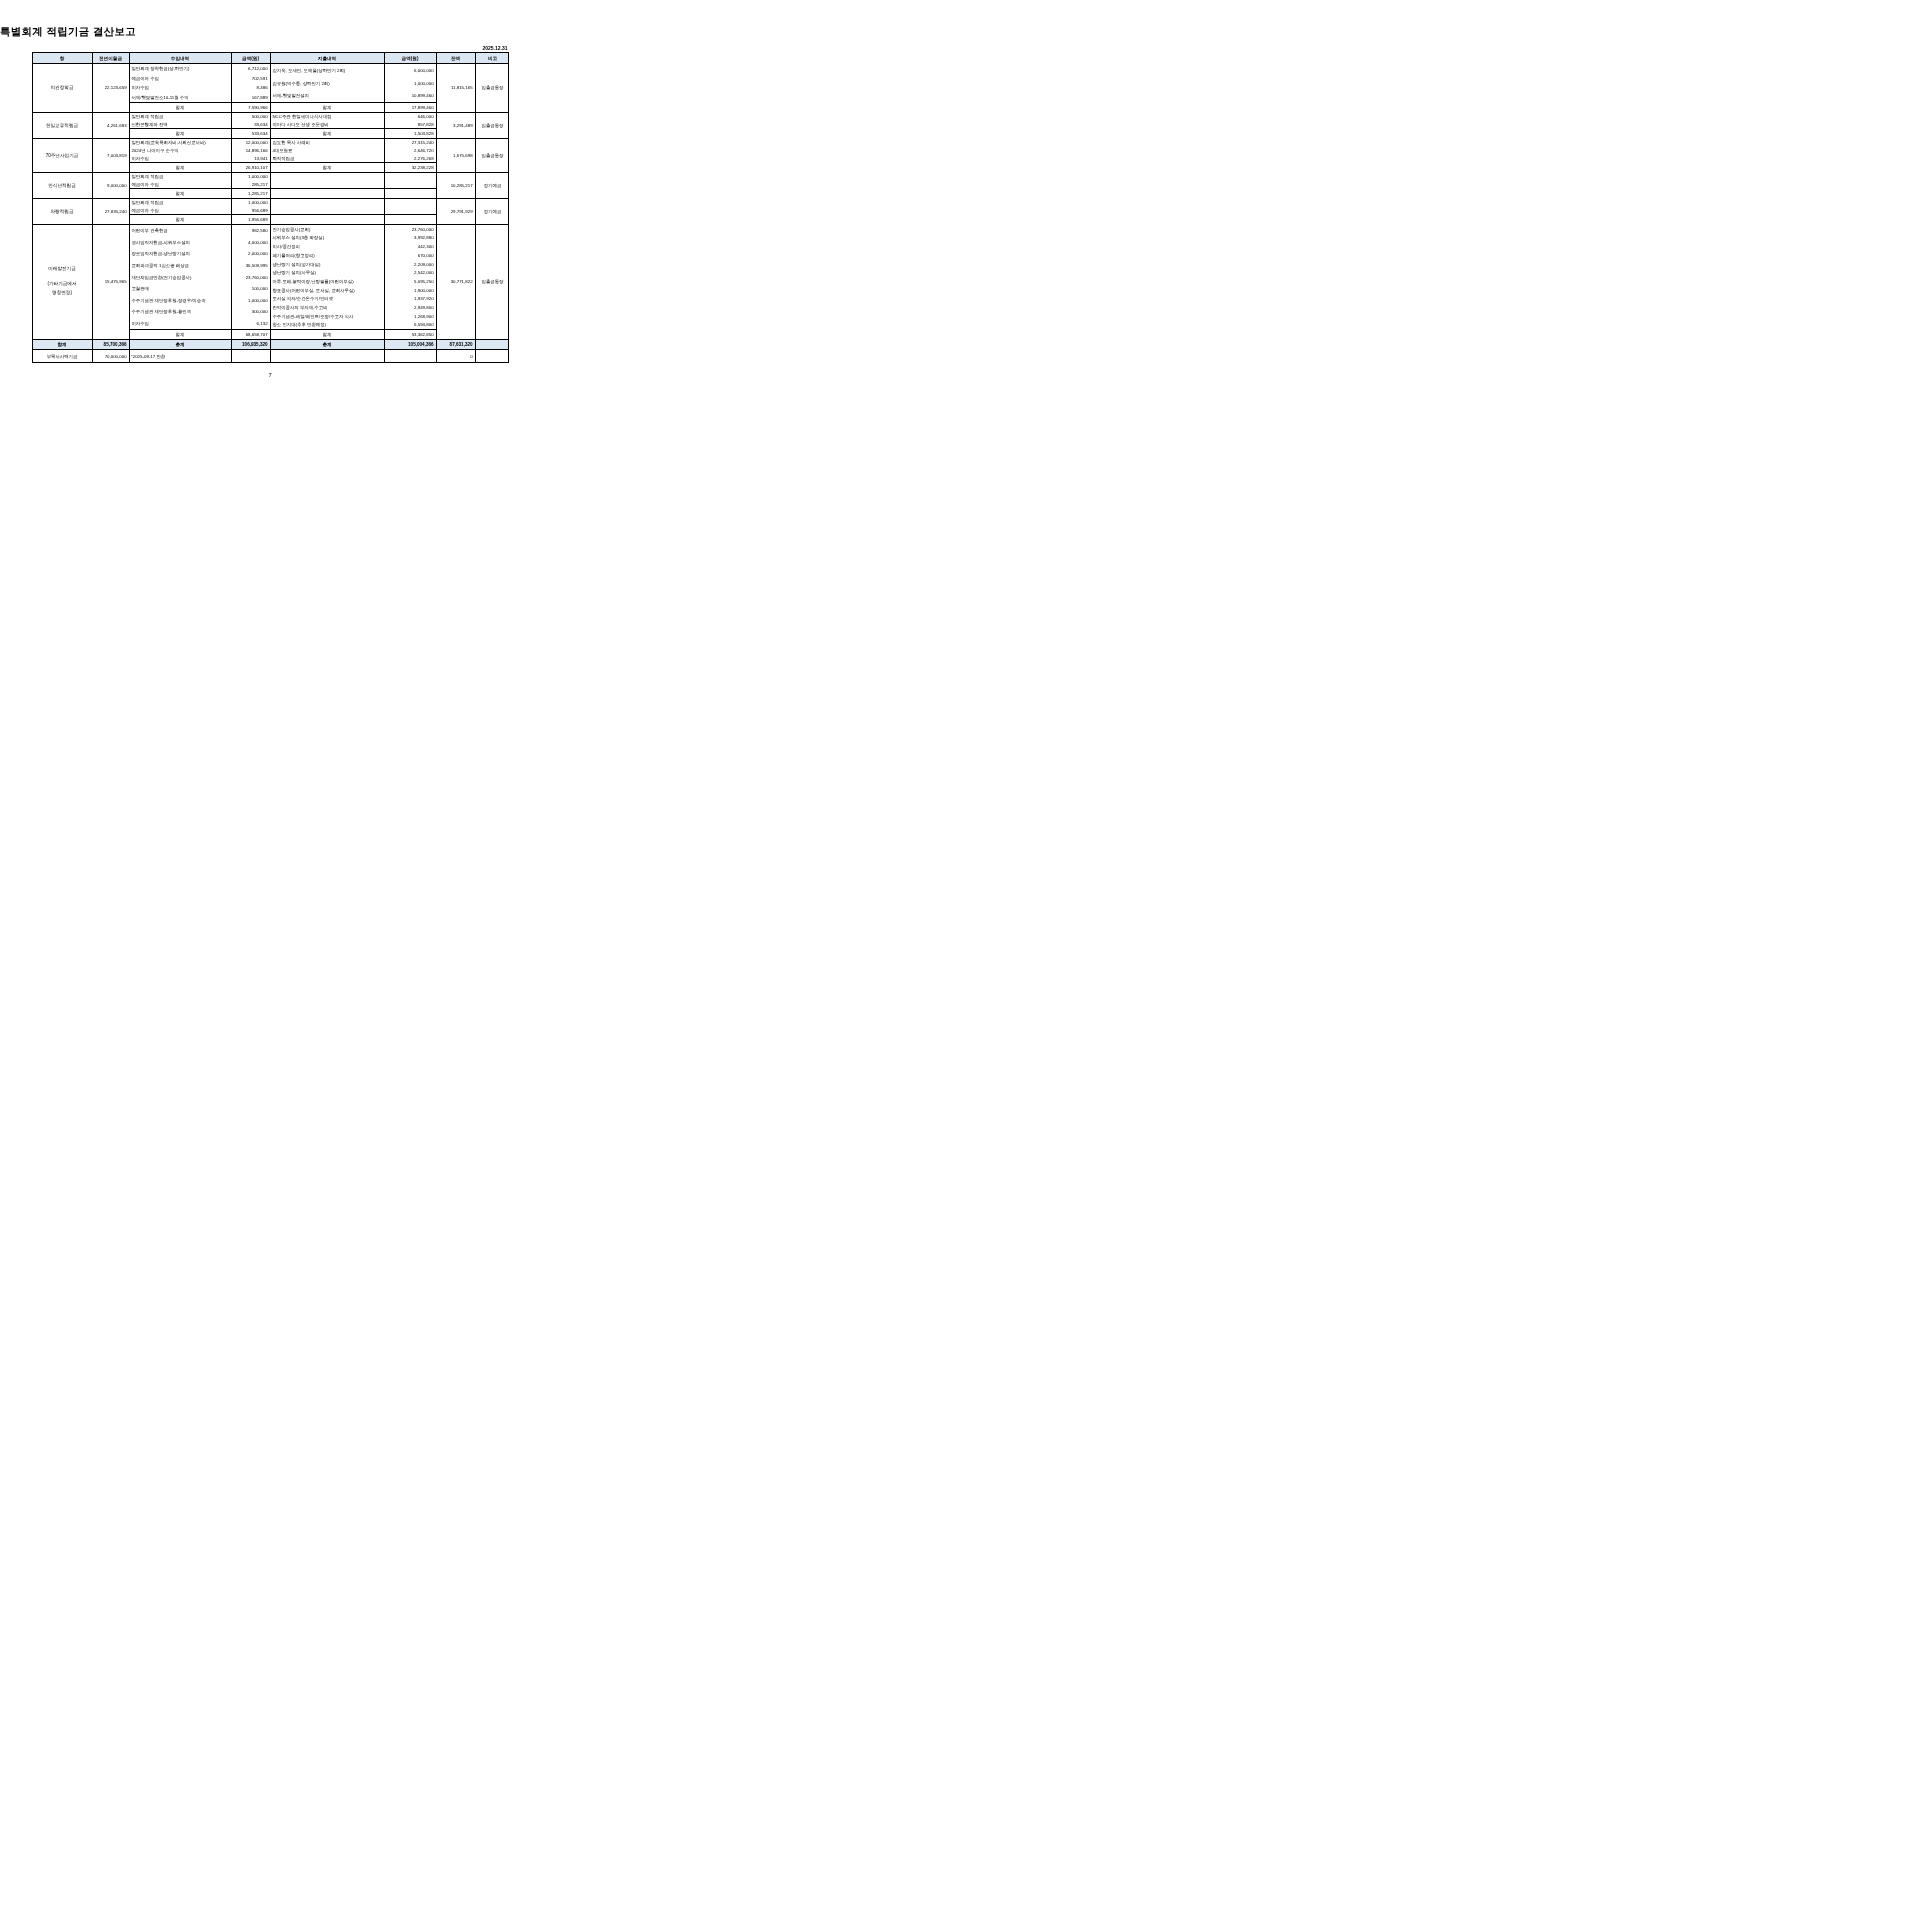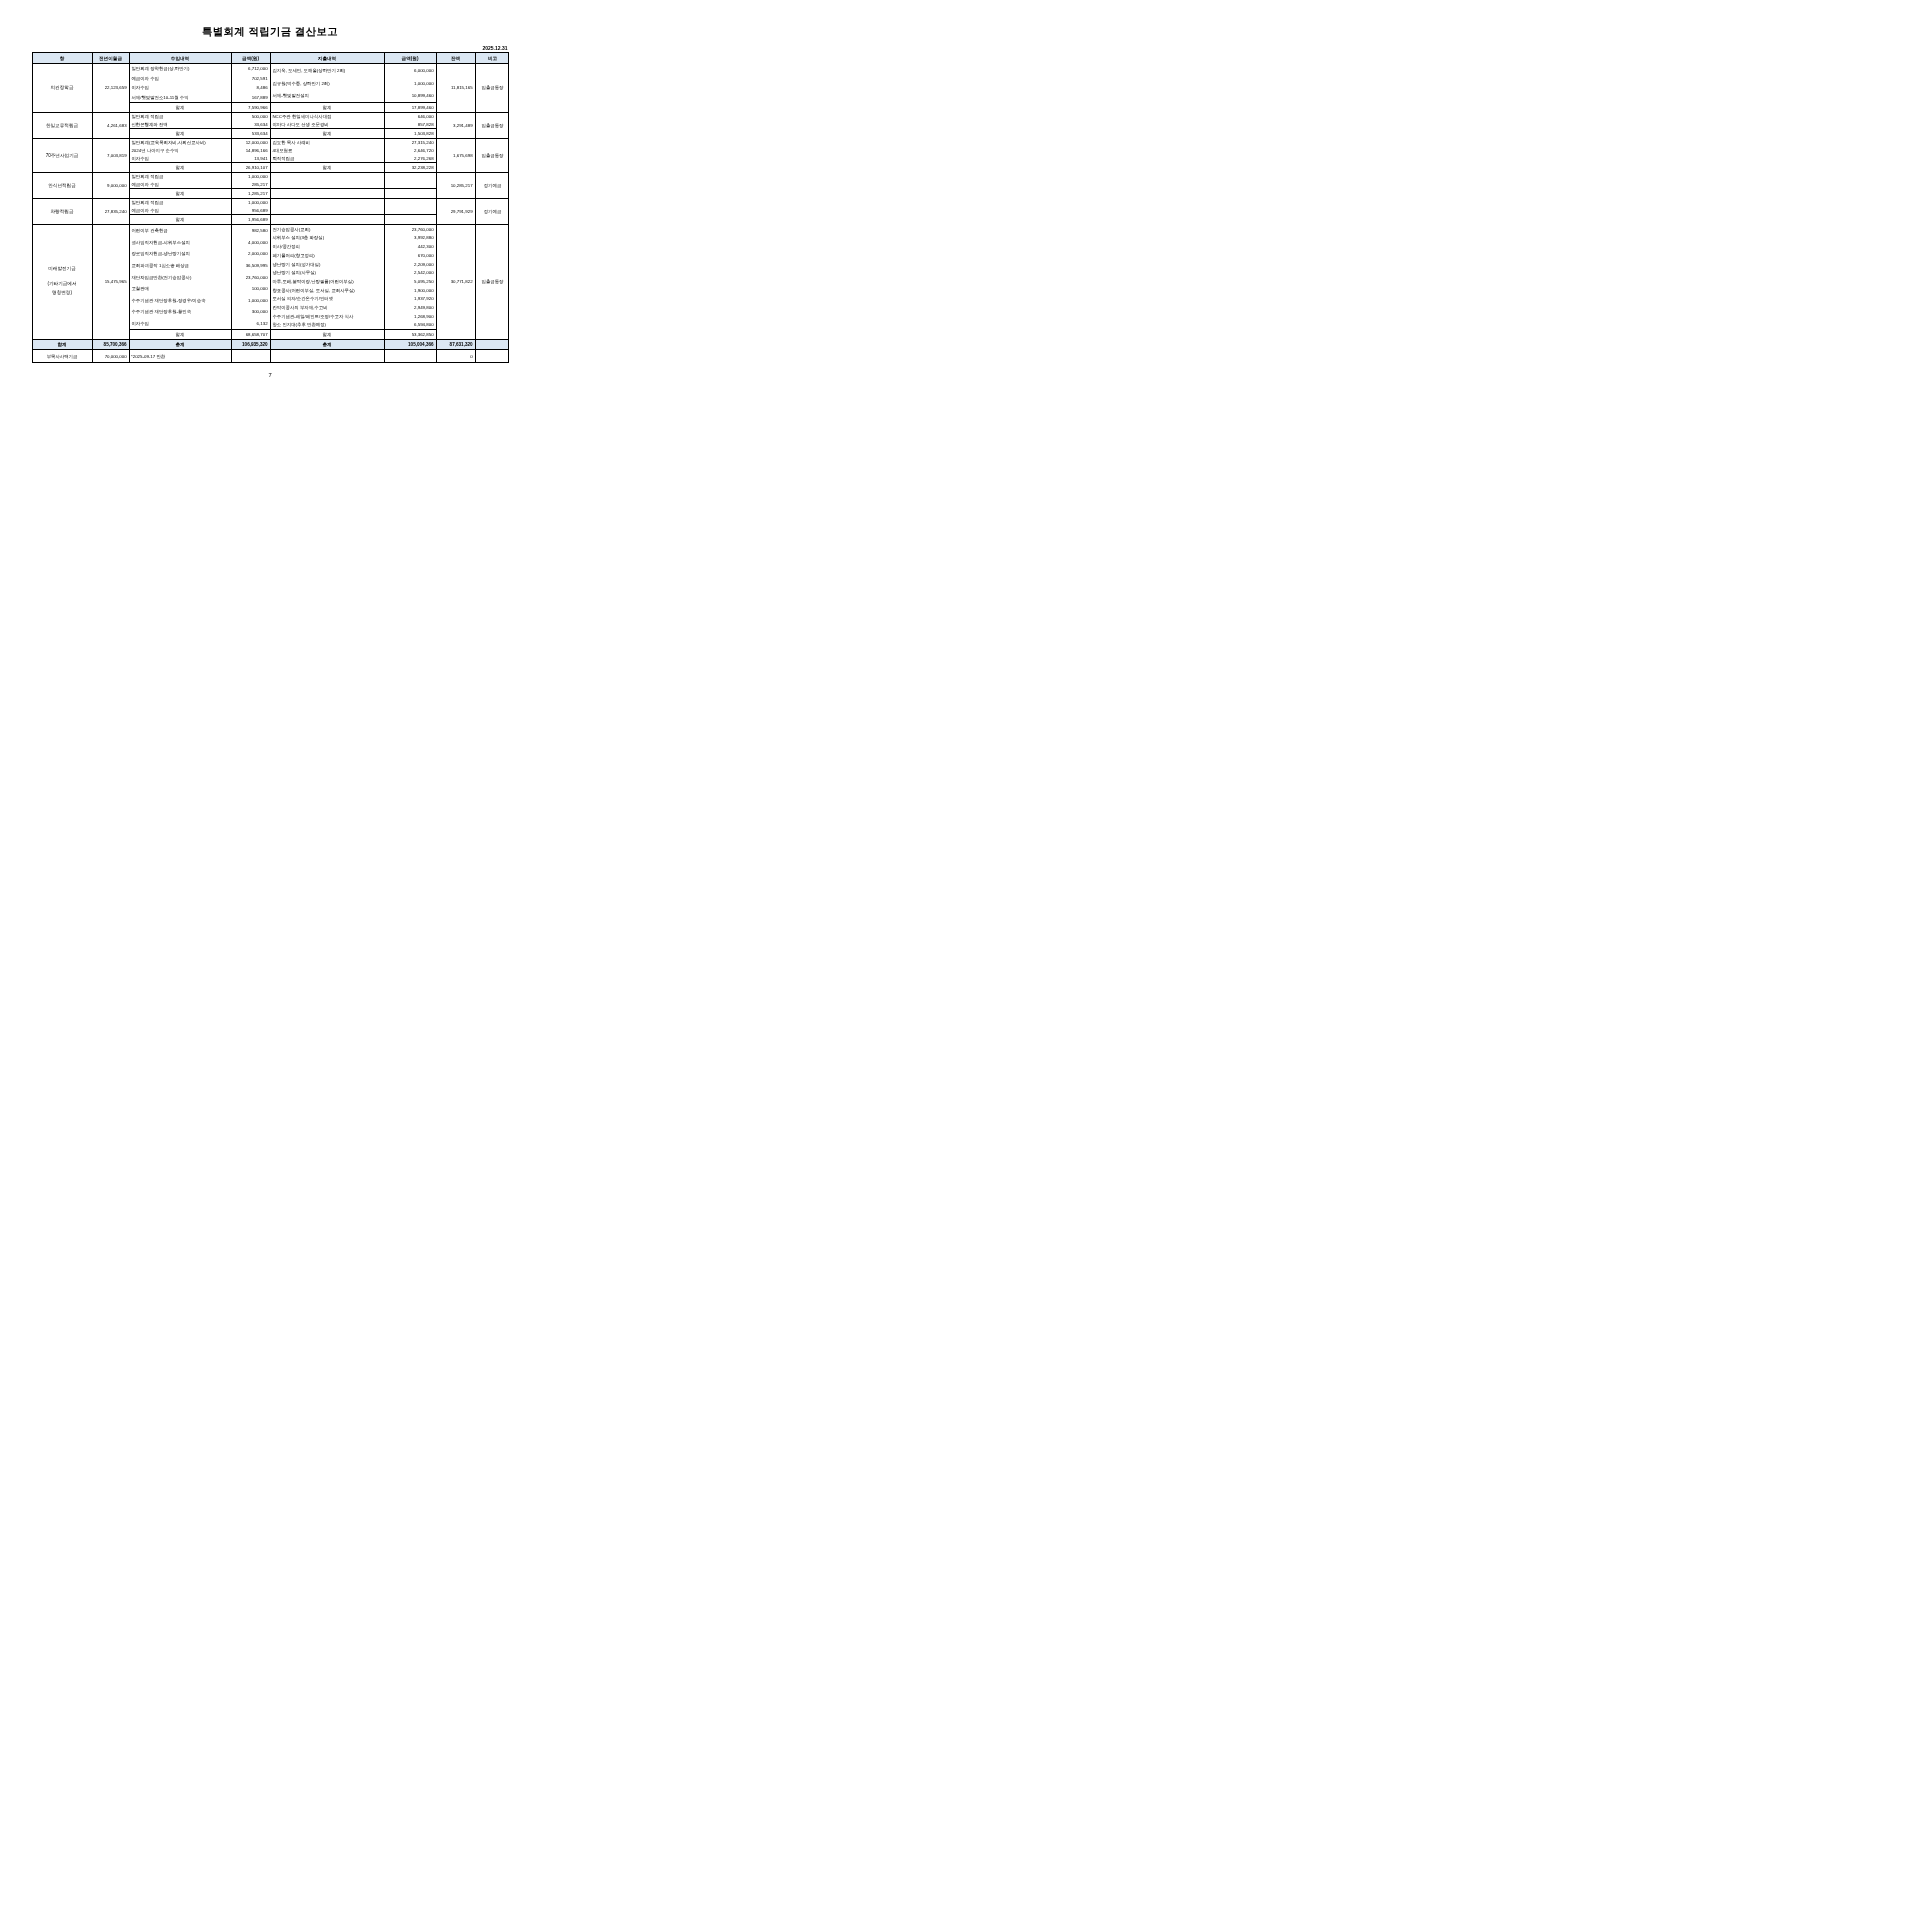--- a/index.html
+++ b/index.html
@@ -2,21 +2,21 @@
 <html style="--header-bg: #dbe7f3;font-size:6.2px"><head>
 <meta charset="utf-8">
 <style>
   html,body{margin:0;padding:0;background:#ffffff;}
   body{
     width:540px;height:382px;position:relative;
     font-family:"Liberation Sans","DejaVu Sans",sans-serif;color:#000;
     -webkit-font-smoothing:antialiased;
   }
   .title{
-    padding-top:25px;text-align:center;
+    padding-top:25px;
     font-size:10.4px;font-weight:bold;letter-spacing:0.4px;
   }
   .date-line{
     width:475px;margin:5.8px auto 1.5px auto;text-align:right;
     font-size:5px;font-weight:bold;
   }
   .report-table{
     width:475px;margin:0 auto;box-sizing:content-box;
     border:1px solid #000;border-top-width:1.2px;
   }

